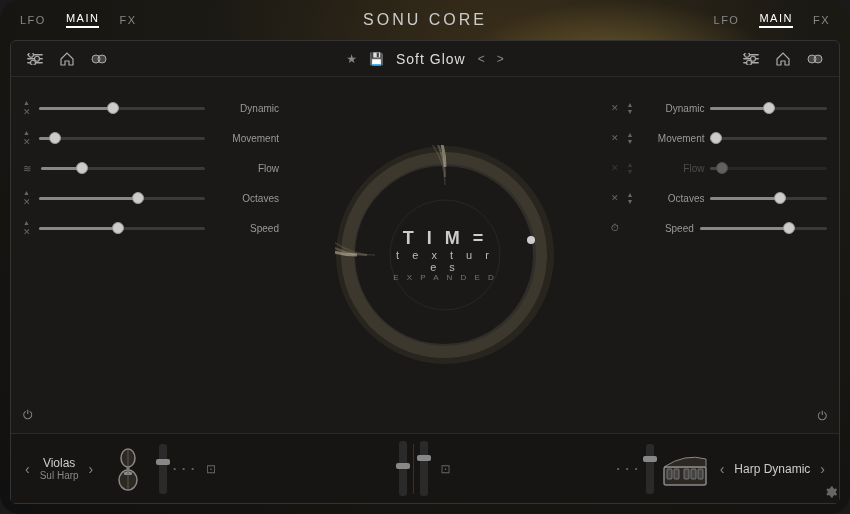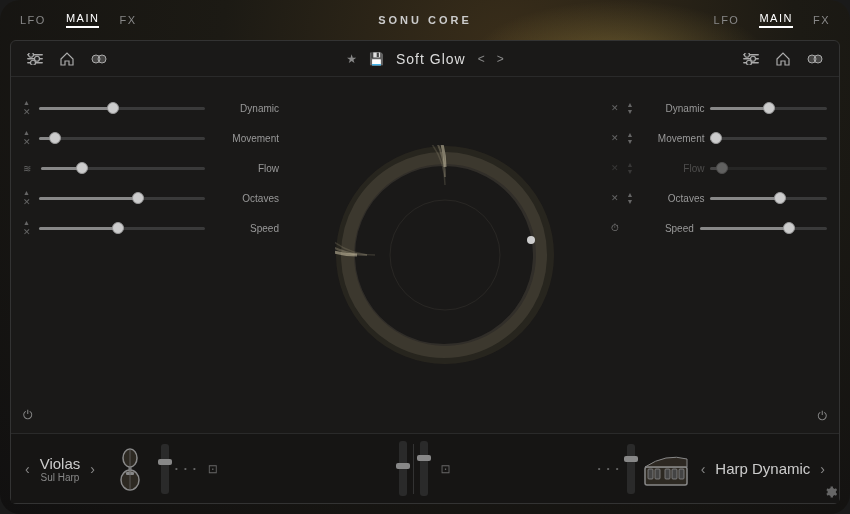--- a/index.html
+++ b/index.html
@@ -77,23 +77,23 @@
     }
 
     .tab-label.active {
       color: #fff;
       border-bottom: 2px solid #fff;
       padding-bottom: 2px;
     }
 
     .logo-text {
       color: #ccc;
-      font-size: 11px;
+      font-size: 16px;
       letter-spacing: 3px;
-      font-weight: bold;
+      font-weight: normal;
     }
 
     
     .main-panel {
       position: absolute;
       top: 40px;
       left: 10px;
       right: 10px;
       bottom: 10px;
       background: #1a1918;
@@ -361,21 +361,21 @@
     }
 
     .inst-info {
       display: flex;
       flex-direction: column;
       align-items: center;
     }
 
     .inst-name {
       color: #ccc;
-      font-size: 15px;
+      font-size: 12px;
       text-align: right;
     }
 
     .inst-type {
       color: #888;
       font-size: 10px;
     }
 
     .inst-icon-box {
       width: 50px;
@@ -593,20 +593,25 @@
             <path d="M 110 22 A 88 88 0 1 0 22 110" fill="none" stroke="rgba(220,210,180,0.5)" stroke-width="3"></path>
 
             <path d="M 110 32 A 78 78 0 1 0 32 110" fill="none" stroke="rgba(200,190,160,0.3)" stroke-width="2"></path>
 
             <path d="M 110 40 A 70 70 0 1 0 40 110" fill="none" stroke="rgba(180,170,140,0.2)" stroke-width="1.5"></path>
 
             <circle cx="196" cy="95" r="4" fill="#e0e0e0" opacity="0.9"></circle>
 
             <circle cx="110" cy="110" r="55" fill="none" stroke="rgba(150,140,120,0.12)" stroke-width="1"></circle>
           </svg>
+          <div class="center-logo">
+            <div class="time-text">T I M =</div>
+            <div class="textures-text">t e x t u r e s</div>
+            <div class="expanded-text">E X P A N D E D</div>
+          </div>
         </div>
       </div>
 
       <div class="controls-right">
 
         <div style="height:4px"></div>
 
         <div class="control-row-right">
           <span style="color:#666;font-size:9px;margin-right:2px">✕</span>
           <div style="display:flex;flex-direction:column;gap:0">

